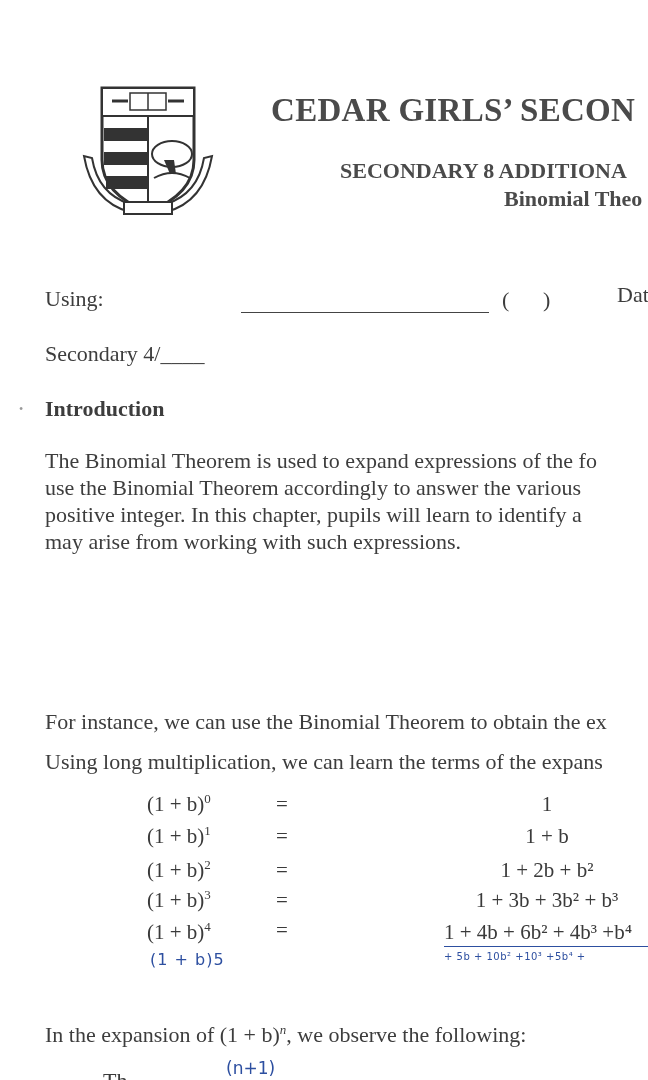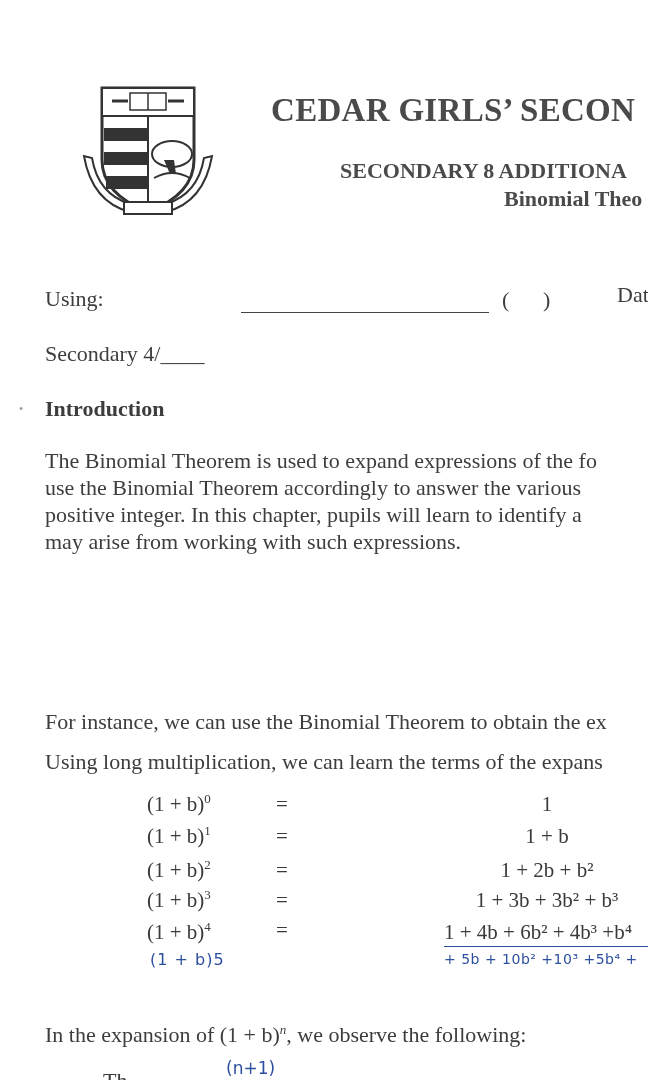--- a/index.html
+++ b/index.html
@@ -27,21 +27,21 @@
   .p2 { top: 583px; }
   .p3 { top: 671px; margin-top: 37px; }
   .p4 { top: 748px; }
   .math { font-style: italic; }
   sup { font-size: 13px; vertical-align: super; line-height: 0; }
   .eq-lhs { left: 147px; font-size: 21px; }
   .eq-eq { left: 276px; font-size: 21px; }
   .eq-rhs { font-size: 21px; text-align: center; width: 280px; left: 407px; }
   .hand { font-family: "DejaVu Sans", sans-serif; color: #2d4fa0; font-size: 16px; }
   .hand-lhs { left: 150px; top: 950px; letter-spacing: 1px; }
-  .hand-rhs { left: 444px; top: 951px; letter-spacing: 0.5px; font-size: 14px; }
+  .hand-rhs { left: 444px; top: 951px; letter-spacing: 0.5px; font-size: 10px; }
   .sum-line { position: absolute; left: 444px; top: 946px; width: 204px; border-bottom: 1.2px solid #2d4fa0; }
   .p5 { top: 1021px; }
   .hand-n1 { left: 226px; top: 1058px; font-size: 17px; }
   .p6-frag { left: 103px; top: 1068px; font-size: 22px; }
 </style>
 </head>
 <body>
 
 <svg class="crest" viewBox="0 0 136 140">
   <path d="M22 6 L114 6 L114 78 Q114 112 68 130 Q22 112 22 78 Z" fill="#fff" stroke="#333" stroke-width="3"></path>

